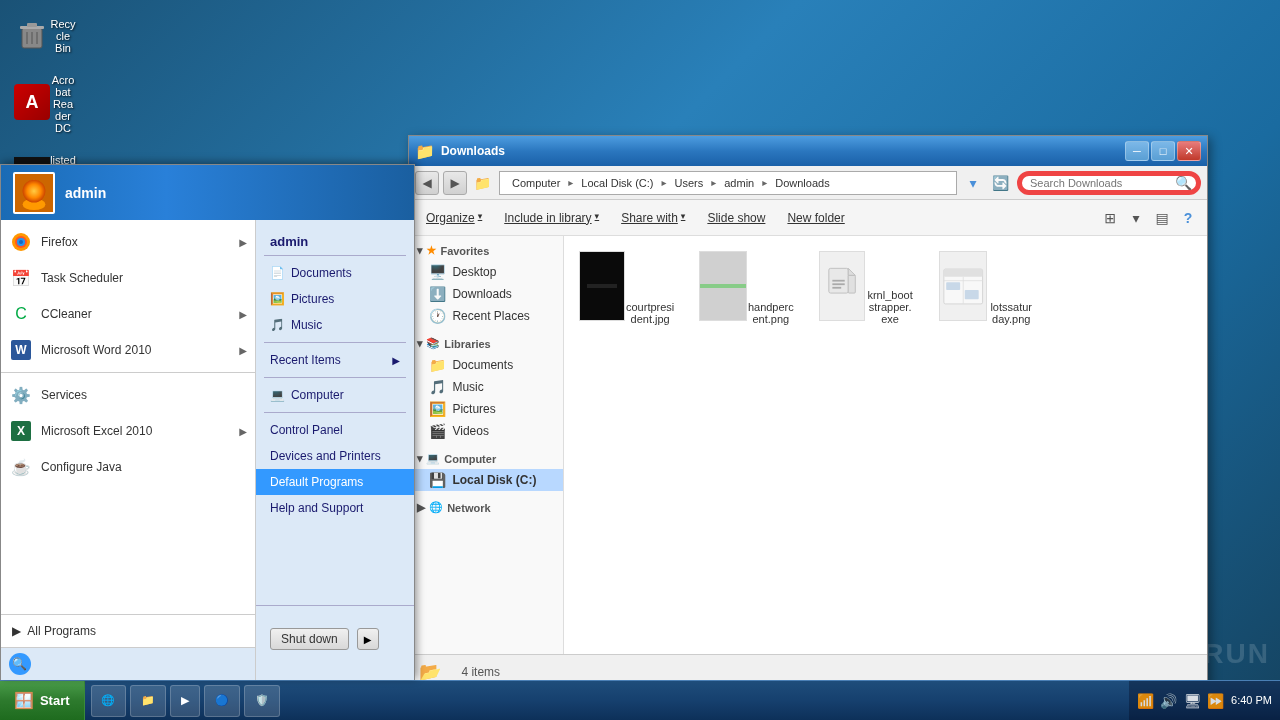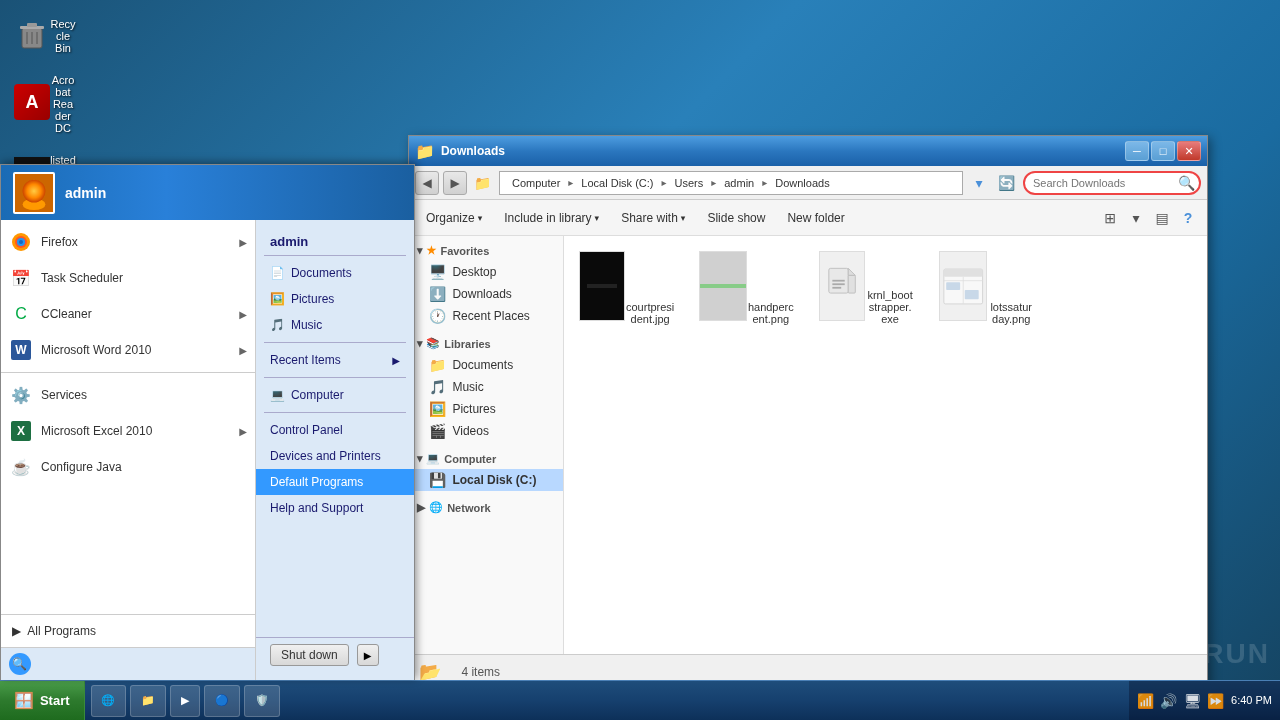--- a/index.html
+++ b/index.html
@@ -266,21 +266,21 @@
     .right-menu-item.highlighted { background: #3399ff; color: white; }
 
     .right-divider {
       height: 1px;
       background: #aac;
       margin: 4px 8px;
     }
 
     .start-menu-bottom-right {
       border-top: 1px solid #aac;
-      padding: 6px 14px;
+      padding: 22px 14px;
       display: flex;
       align-items: center;
       gap: 8px;
     }
     .shutdown-btn {
       padding: 3px 10px;
       background: linear-gradient(to bottom, #f0f0f0, #d8d8d8);
       border: 1px solid #999;
       border-radius: 3px;
       cursor: pointer;
@@ -389,21 +389,21 @@
       cursor: pointer;
       display: flex;
       align-items: center;
       justify-content: center;
       font-size: 14px;
       color: #4a90d9;
     }
     .search-area {
       display: flex;
       align-items: center;
-      border: 2px solid #ef4444;
+      border: 5px solid #ef4444;
       border-radius: 12px;
       overflow: hidden;
       height: 24px;
       background: white;
     }
     .search-field {
       border: none;
       outline: none;
       padding: 2px 8px;
       font-size: 11px;
@@ -435,22 +435,22 @@
     }
     .toolbar-btn {
       padding: 3px 8px;
       background: none;
       border: 1px solid transparent;
       border-radius: 3px;
       cursor: pointer;
       font-size: 12px;
       color: #333;
       display: flex;
-      align-items: center;
       gap: 3px;
+      text-decoration: underline;
     }
     .toolbar-right { margin-left: auto; display: flex; align-items: center; gap: 4px; }
     .view-btn {
       width: 22px;
       height: 22px;
       background: none;
       border: 1px solid transparent;
       border-radius: 2px;
       cursor: pointer;
       display: flex;

